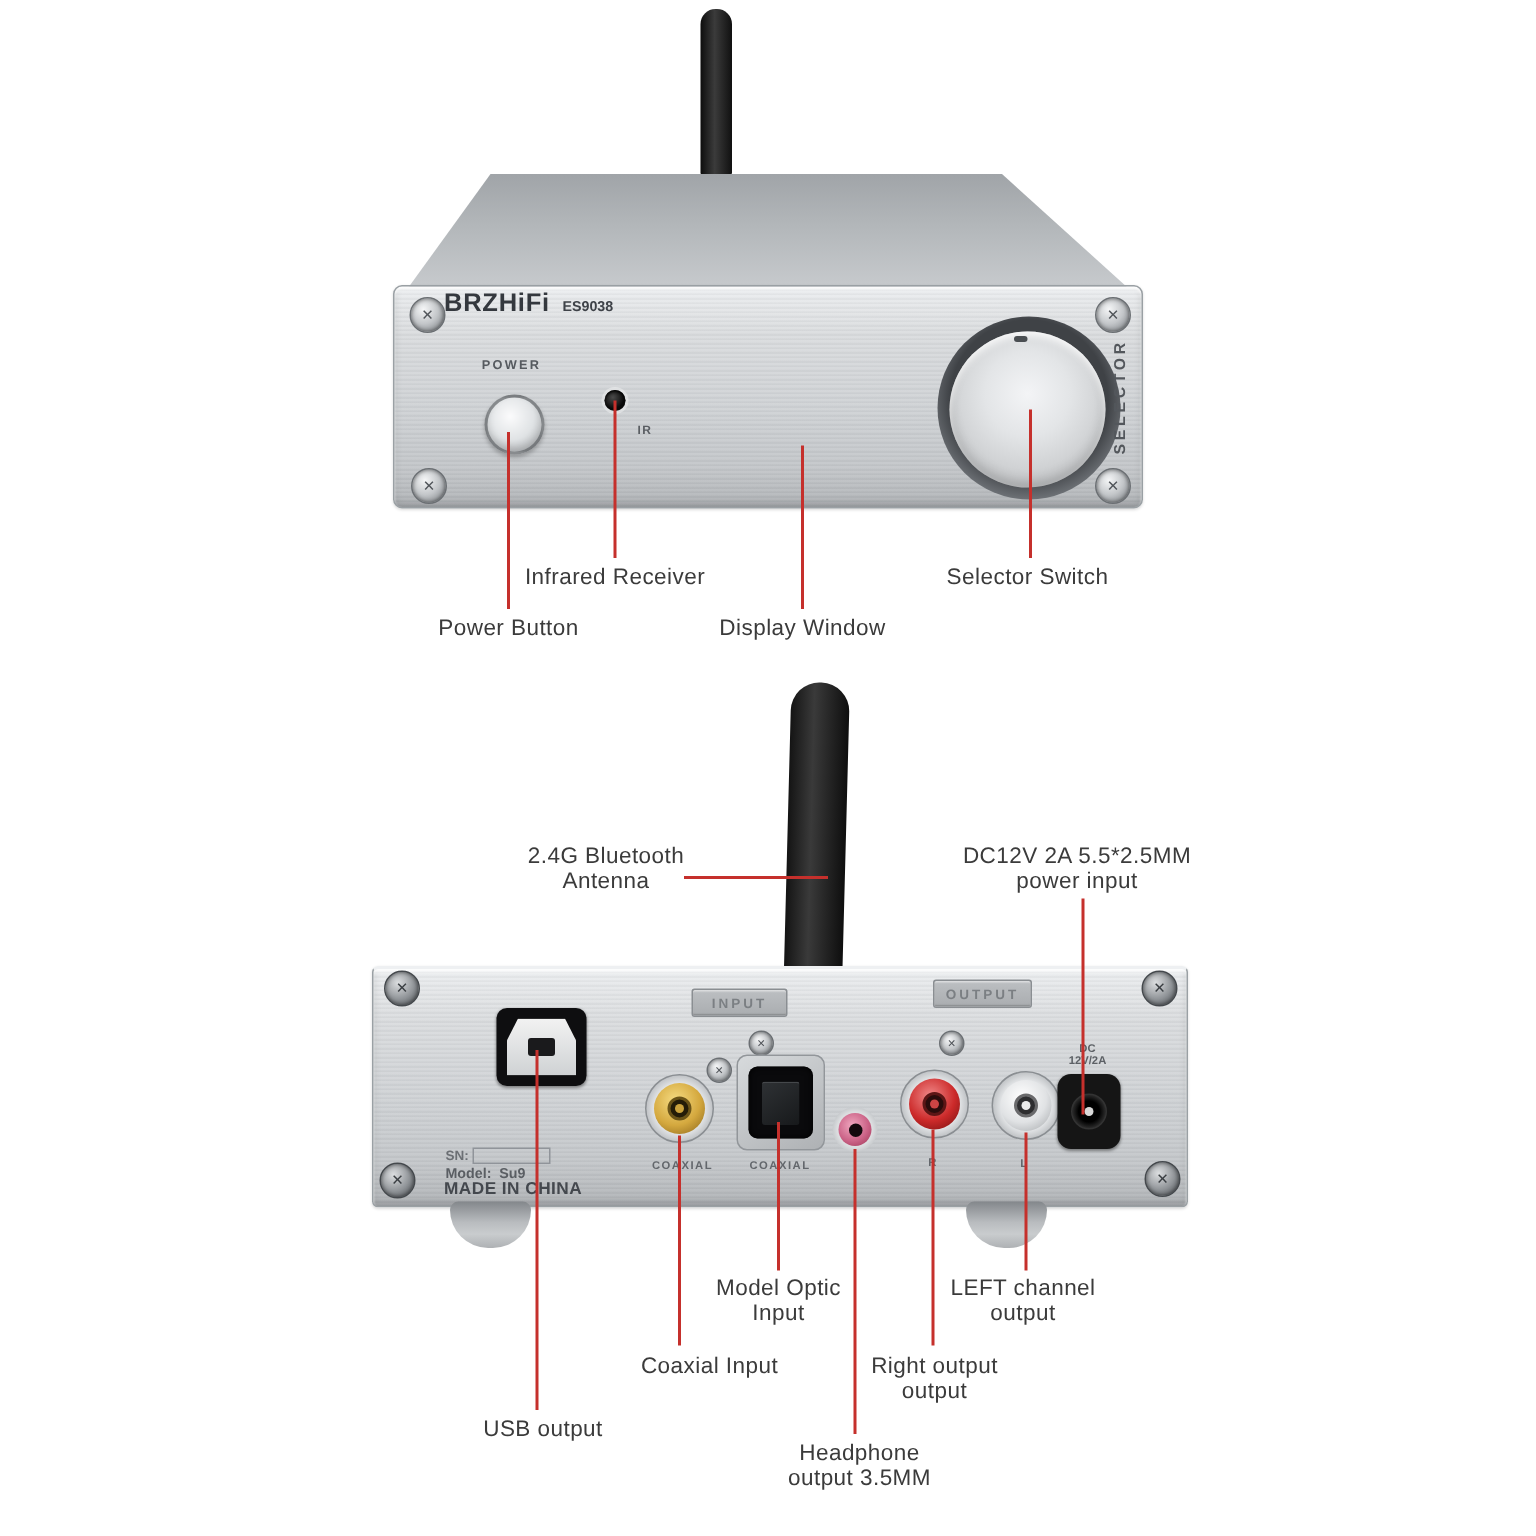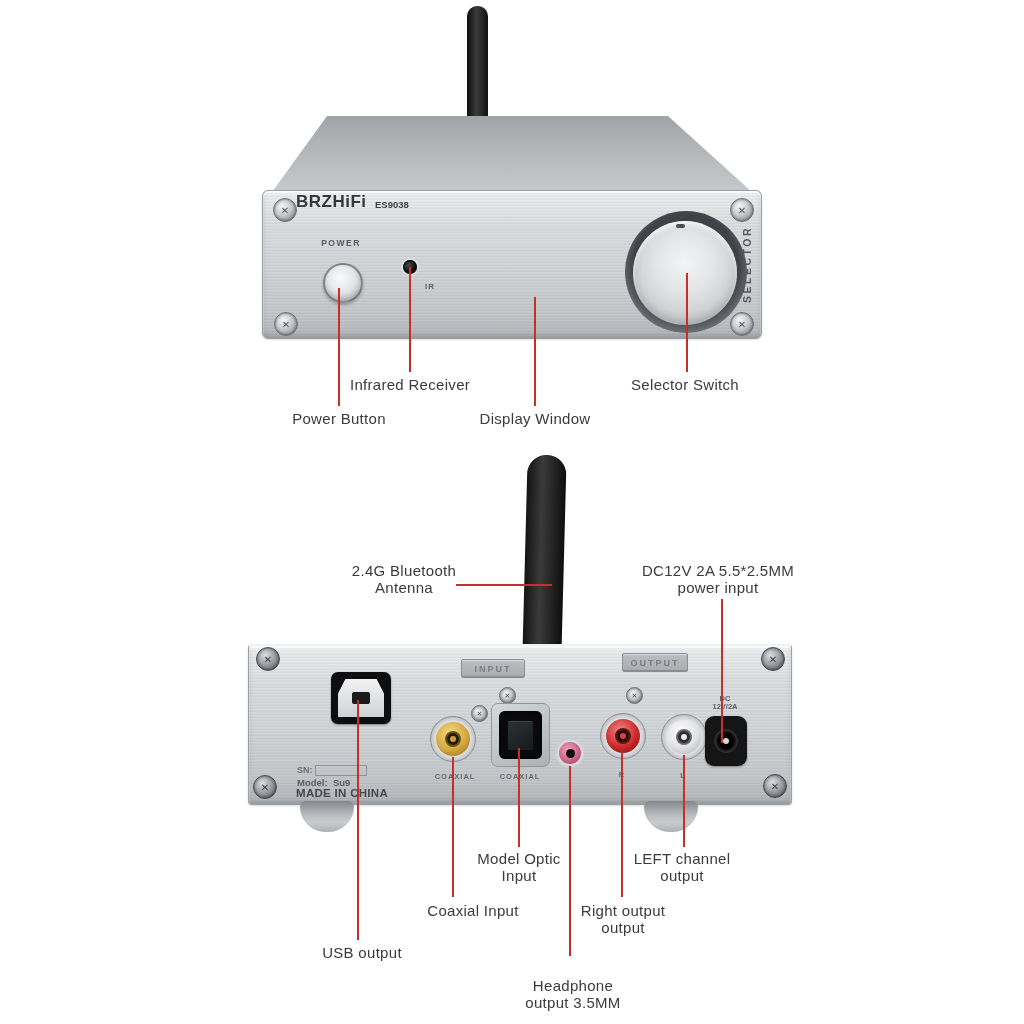--- a/index.html
+++ b/index.html
@@ -221,18 +221,18 @@
   <div class="clabel" style="left:682px;top:850px;">
     <div>LEFT channel</div>
     <div>output</div>
   </div>
   <div class="clabel" style="left:438px;top:902px;margin-left:35px;">Coaxial Input</div>
   <div class="clabel" style="left:623px;top:902px;">
     <div>Right output</div>
     <div>output</div>
   </div>
   <div class="clabel" style="left:362px;top:944px;">USB output</div>
-  <div class="clabel" style="left:573px;top:960px;margin-top:17px;">
+  <div class="clabel" style="left:573px;top:960px;">
     <div>Headphone</div>
     <div>output 3.5MM</div>
   </div>
 
 </div>
 
 </body></html>

